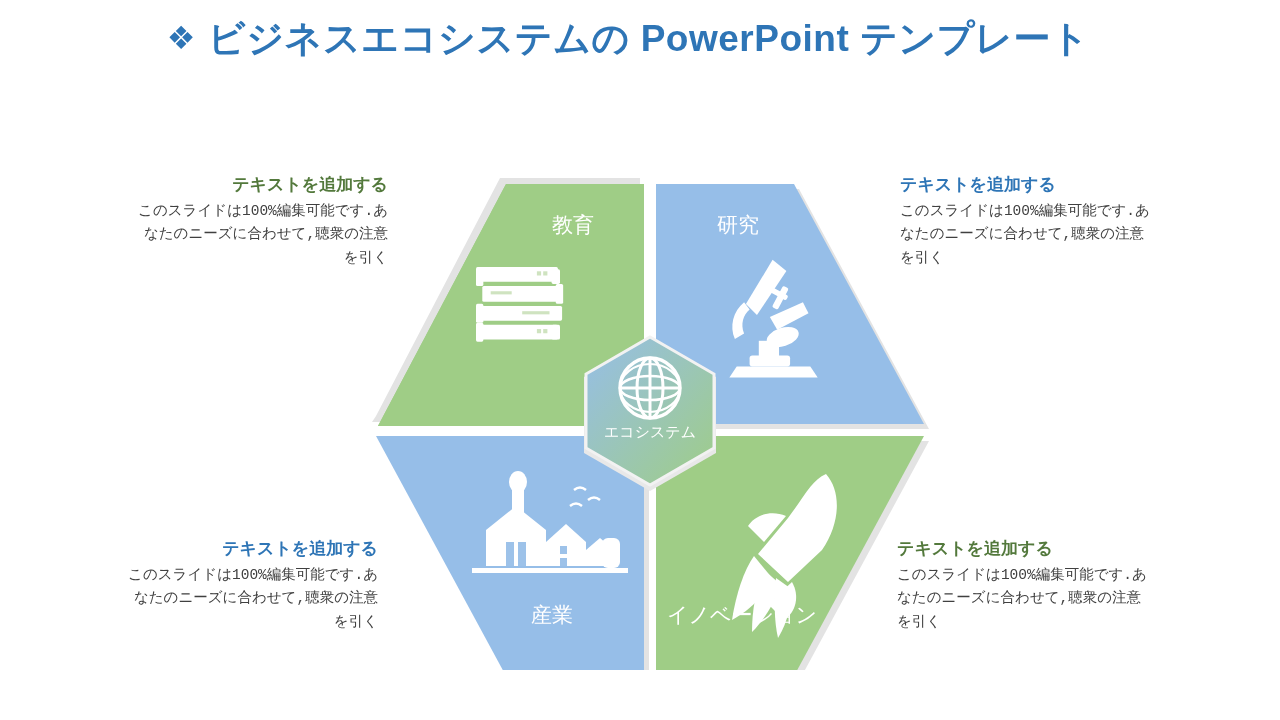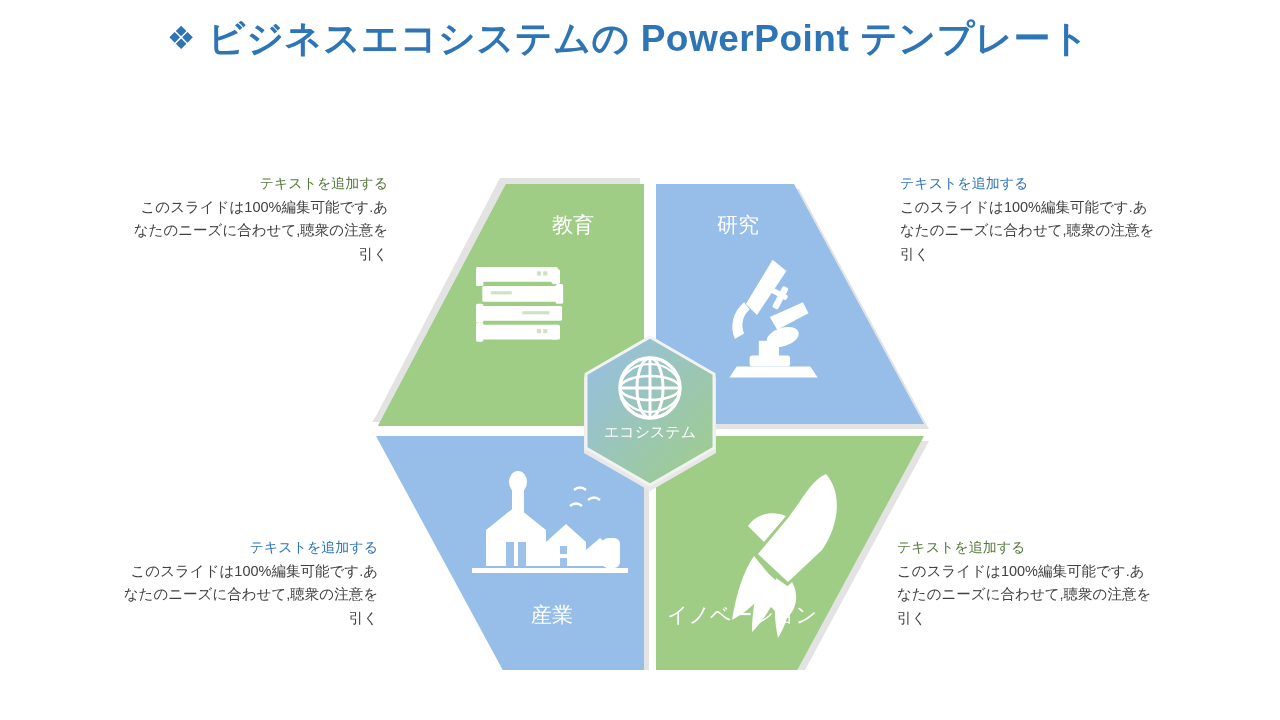--- a/index.html
+++ b/index.html
@@ -34,30 +34,30 @@
     margin-right: 12px;
     vertical-align: 2px;
   }
 
   
   .text-block {
     position: absolute;
     width: 258px;
   }
   .text-block .tb-heading {
-    font-size: 14px;
-    font-weight: normal;
+    font-size: 17px;
+    font-weight: bold;
     line-height: 1.35;
     margin-bottom: 3px;
   }
   .text-block .tb-body {
     font-size: 14.5px;
     line-height: 1.62;
     color: #404040;
-    font-family: Liberation Sans, sans-serif;
+    font-family: Liberation Mono, monospace;
   }
   .heading-green { color: #53793c; }
   .heading-blue  { color: #2e75b6; }
 
   #block-tl { left: 130px; top: 174px; text-align: right; }
   #block-tr { left: 900px; top: 174px; text-align: left; }
   #block-bl { left: 120px; top: 538px; text-align: right; }
   #block-br { left: 897px; top: 538px; text-align: left; }
 
   

